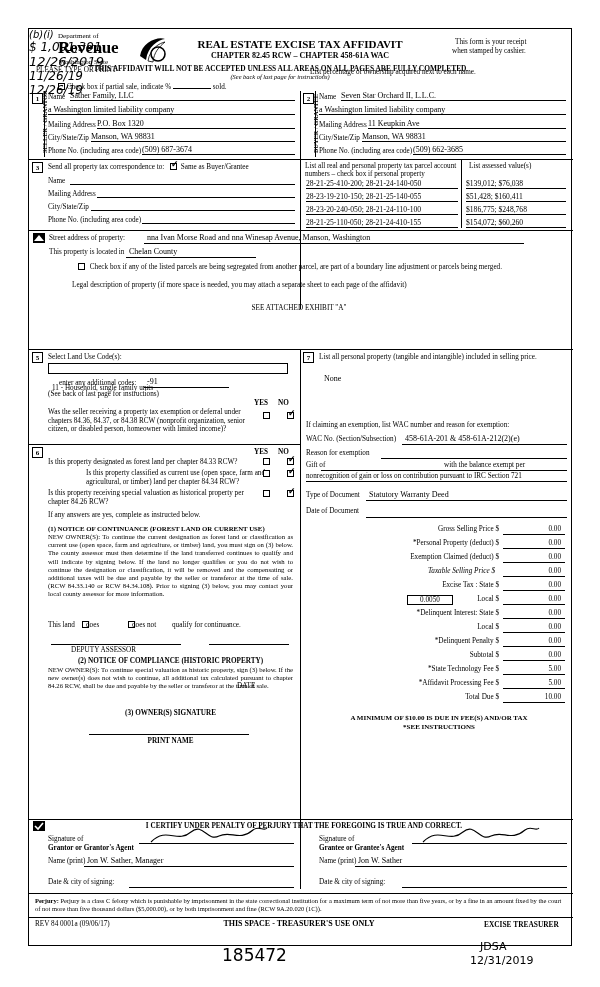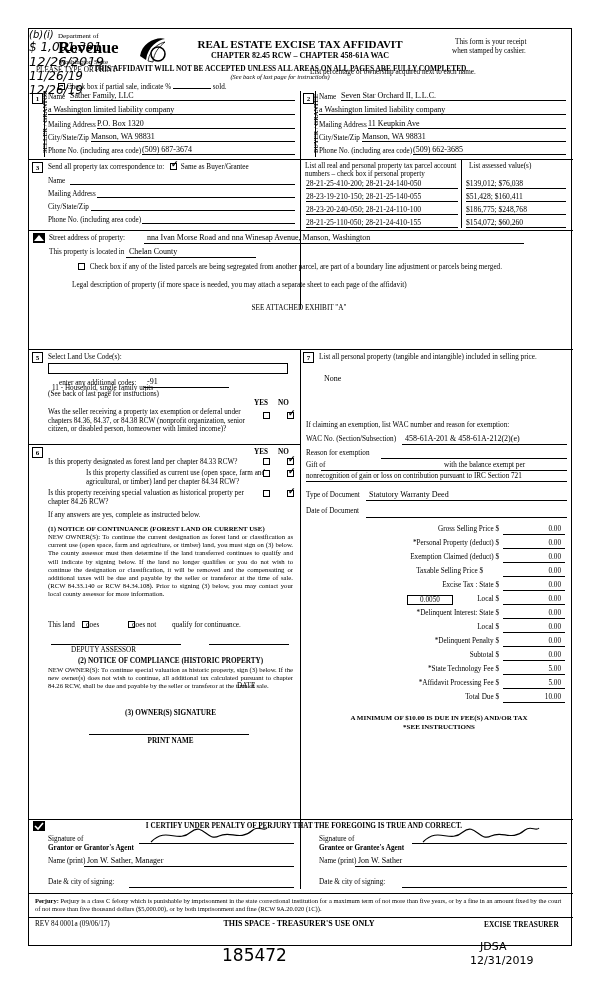--- a/index.html
+++ b/index.html
@@ -298,21 +298,21 @@
       <div class="hline" style="left:474px; top:505px; width:62px;"></div>
 
       <div class="lbl r" style="left:300px; top:510px; width:170px;">*Personal Property (deduct) $</div>
       <div class="lbl r" style="left:470px; top:510px; width:62px;">0.00</div>
       <div class="hline" style="left:474px; top:519px; width:62px;"></div>
 
       <div class="lbl r" style="left:300px; top:524px; width:170px;">Exemption Claimed (deduct) $</div>
       <div class="lbl r" style="left:470px; top:524px; width:62px;">0.00</div>
       <div class="hline" style="left:474px; top:533px; width:62px;"></div>
 
-      <div class="lbl r" style="left:284px; top:538px; width:170px;">Taxable Selling Price $</div>
+      <div class="lbl r" style="left:296px; top:538px; width:170px;font-style:italic;">Taxable Selling Price $</div>
       <div class="lbl r" style="left:470px; top:538px; width:62px;">0.00</div>
       <div class="hline" style="left:474px; top:547px; width:62px;"></div>
 
       <div class="lbl r" style="left:300px; top:552px; width:170px;">Excise Tax : State $</div>
       <div class="lbl r" style="left:470px; top:552px; width:62px;">0.00</div>
       <div class="hline" style="left:474px; top:561px; width:62px;"></div>
 
       <div class="lbl c" style="left:378px; top:566px; width:46px; border:1px solid #000;">0.0050</div>
       <div class="lbl r" style="left:300px; top:566px; width:170px;">Local $</div>
       <div class="lbl r" style="left:470px; top:566px; width:62px;">0.00</div>

